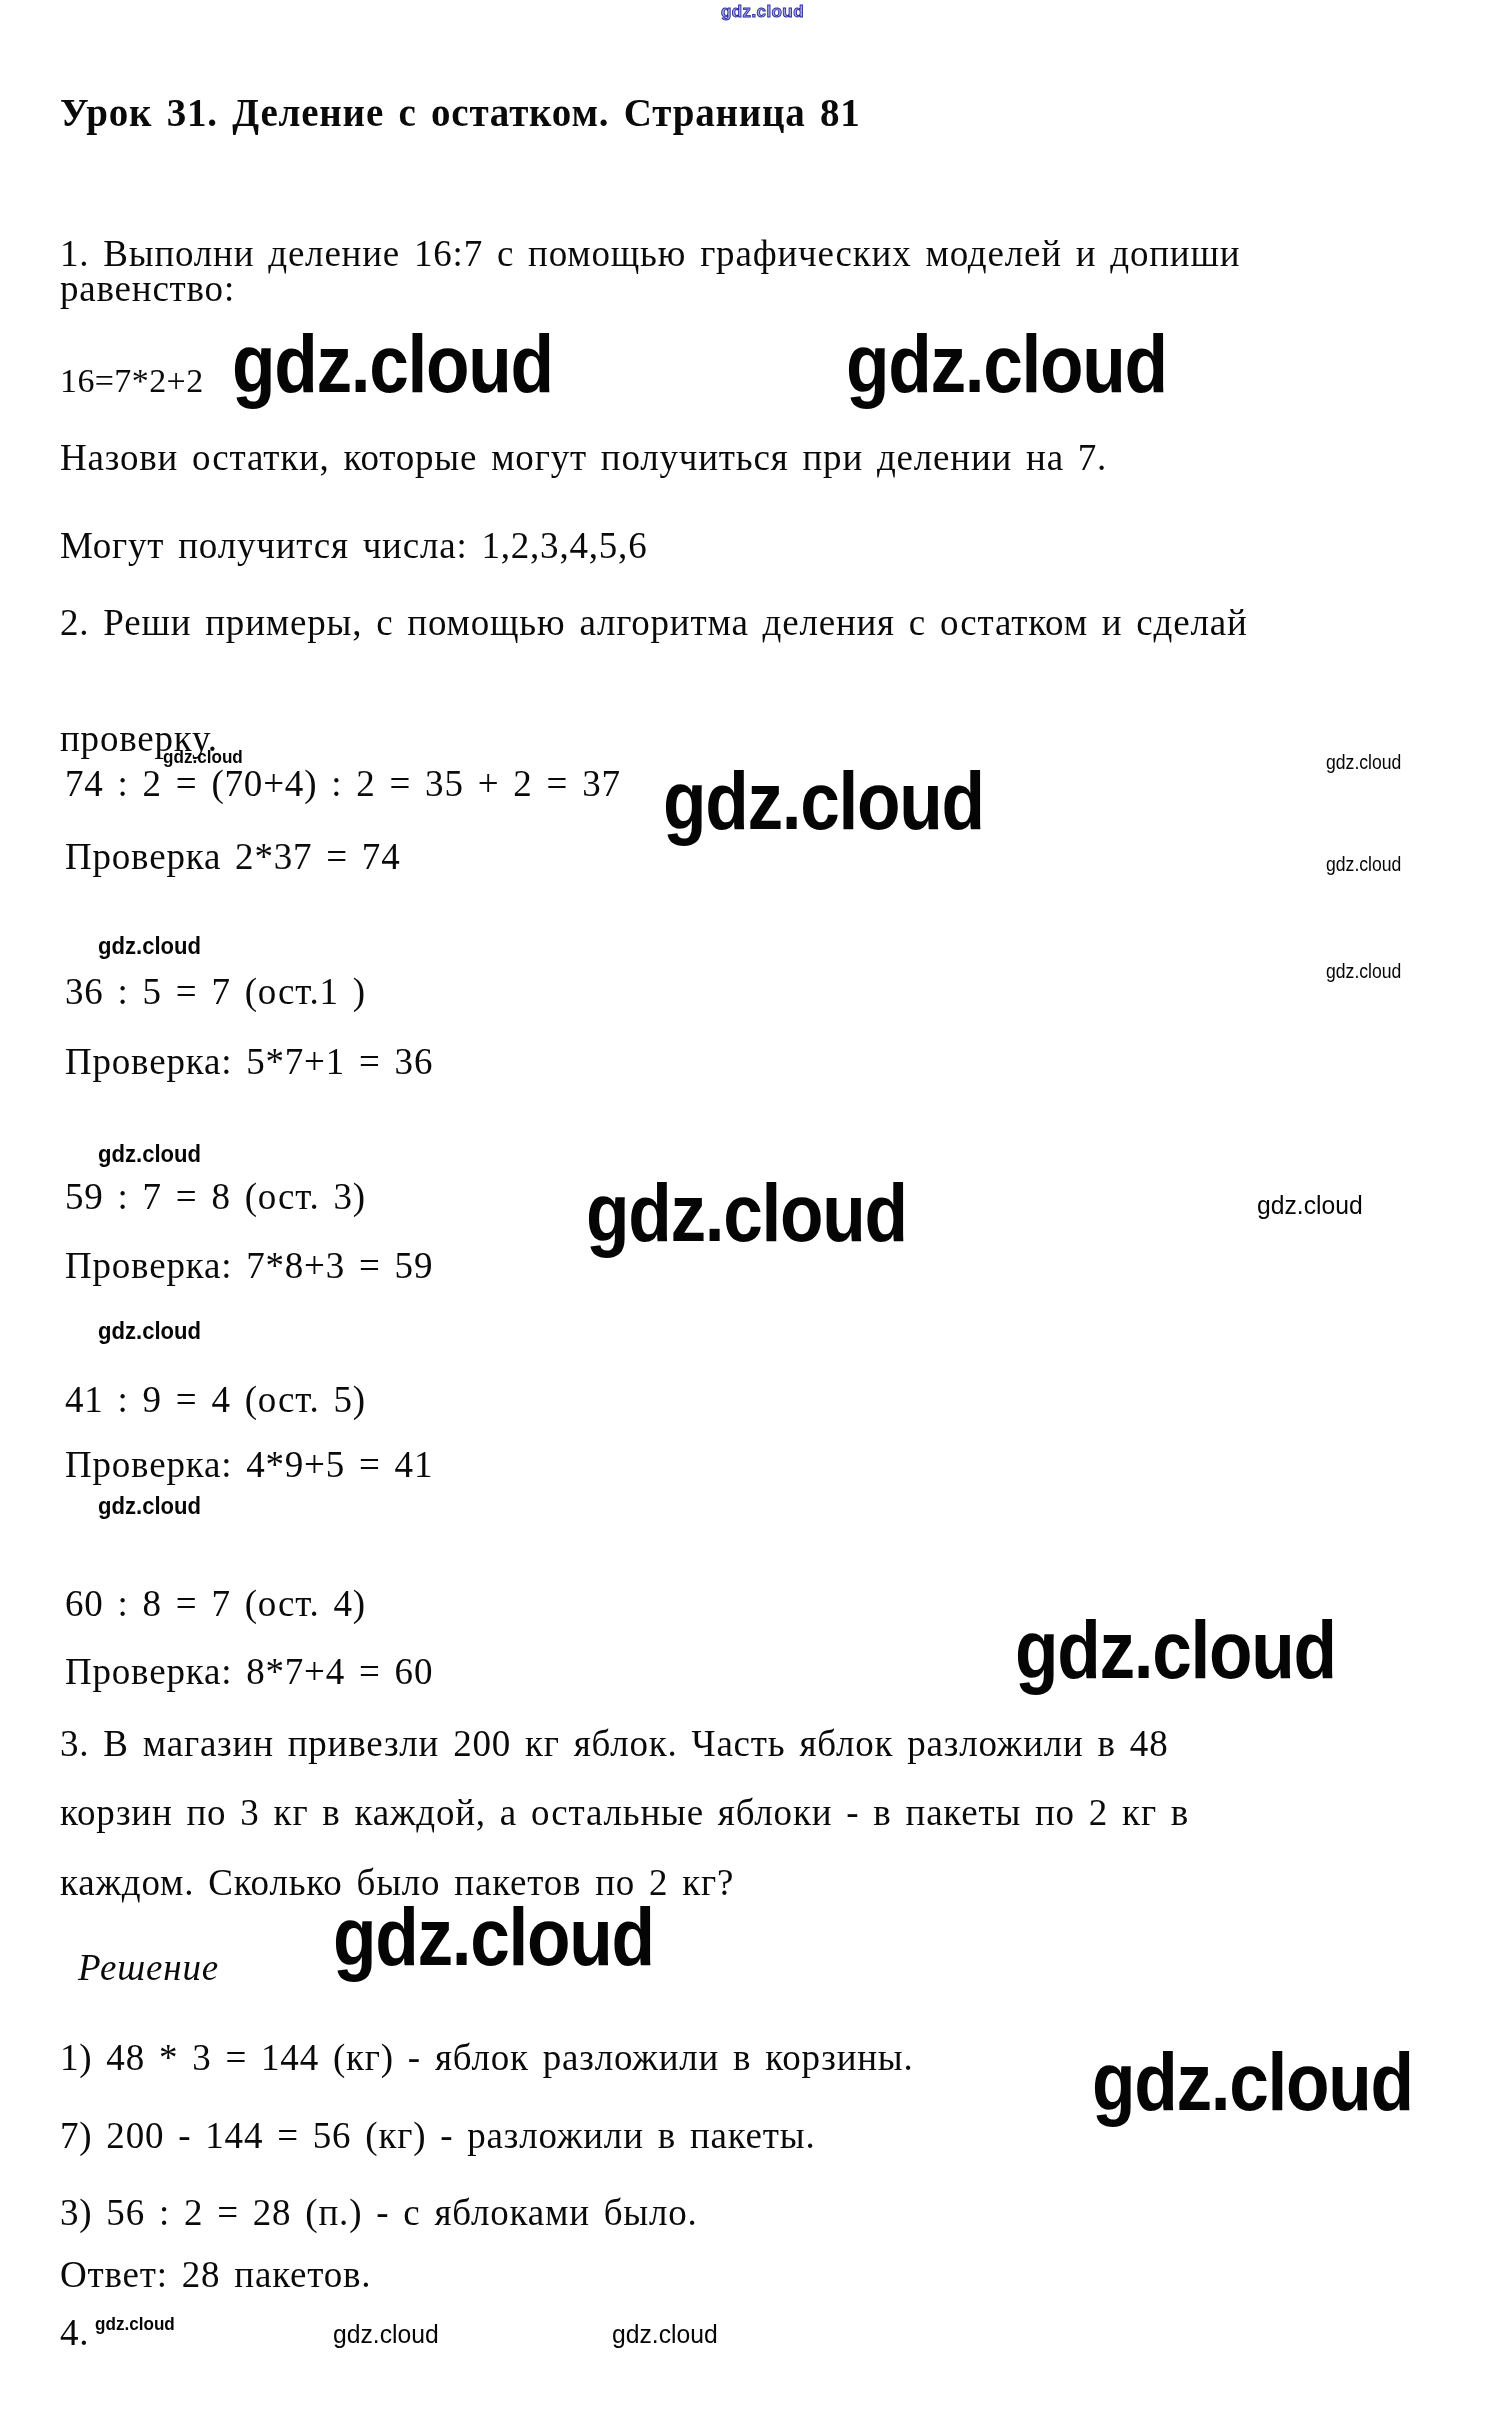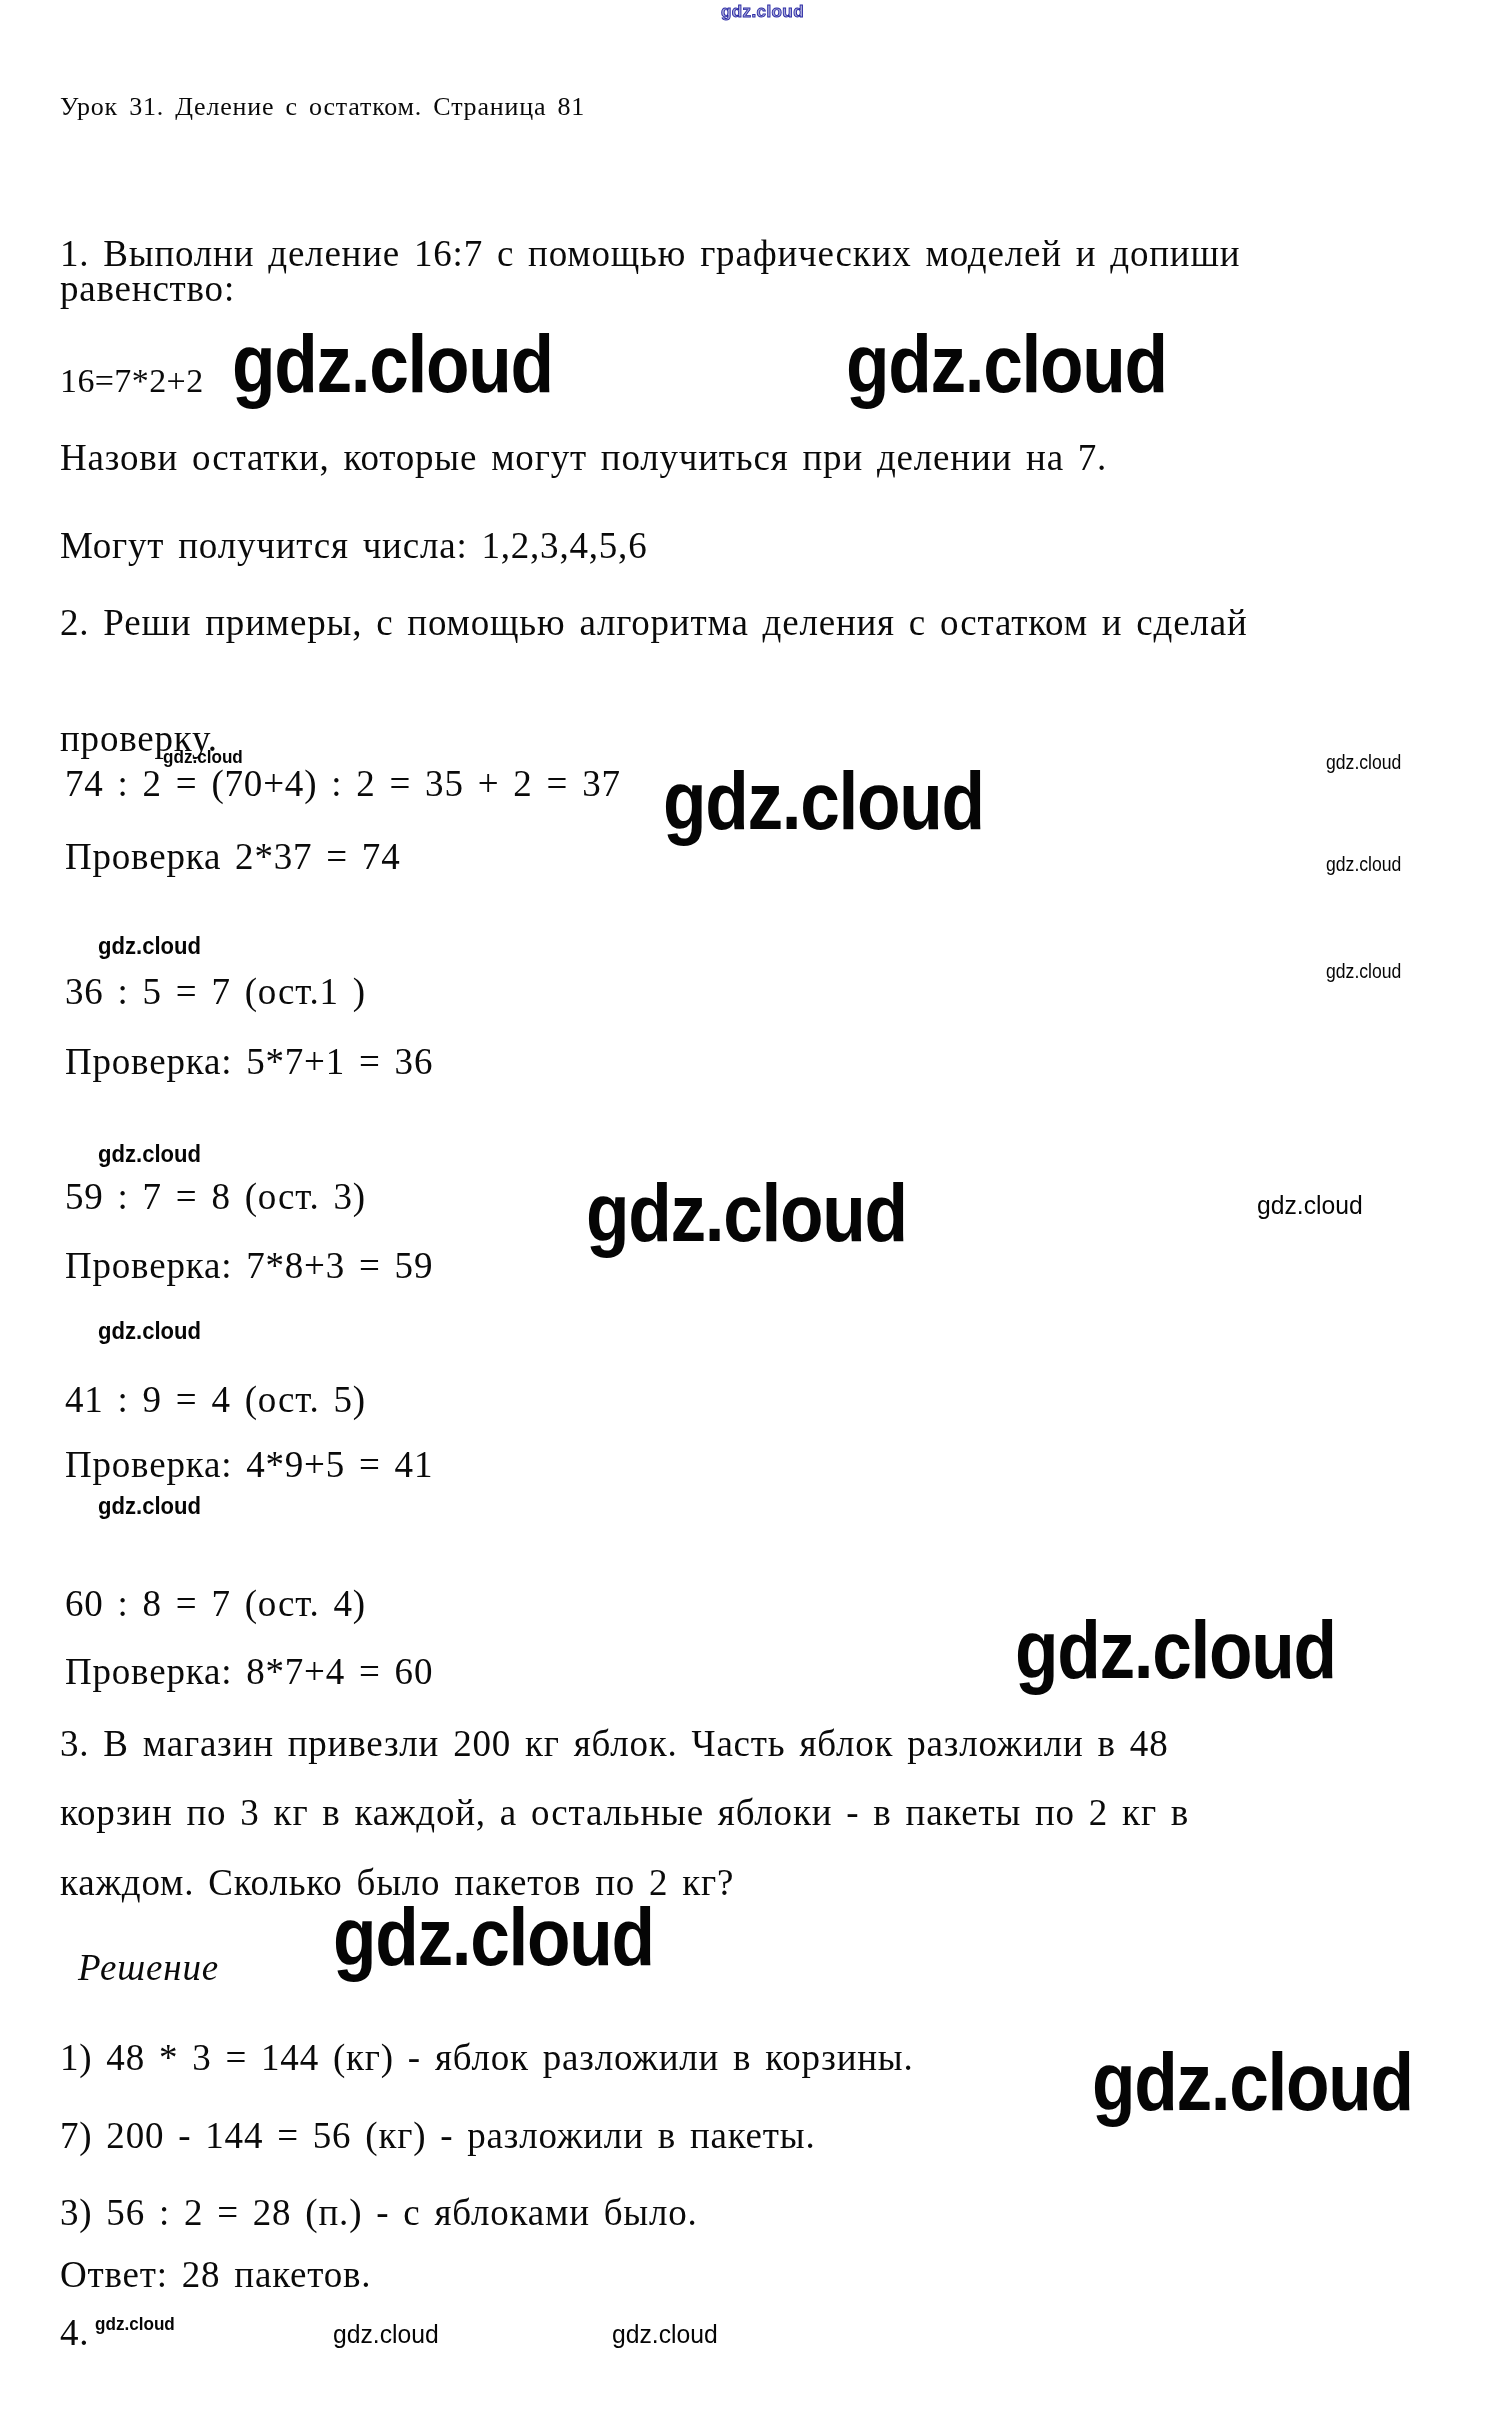--- a/index.html
+++ b/index.html
@@ -14,21 +14,21 @@
   .line{
     position:absolute;
     white-space:nowrap;
     color:#0a0a0a;
     font-family:"Liberation Serif","DejaVu Serif",serif;
     font-size:37px;
     line-height:1.05;
     letter-spacing:0.8px;
     word-spacing:3.9px;
   }
-  .t-title{font-size:26px;font-weight:normal;}
+  .t-title{font-size:39px;font-weight:bold;}
   .t-eq{font-size:34px;letter-spacing:0.4px;}
   .t-italic{font-style:italic;}
   .wm{
     position:absolute;
     font-family:"Liberation Sans","DejaVu Sans",sans-serif;
     color:#050505;
     line-height:1;
     white-space:nowrap;
     transform-origin:left top;
   }

